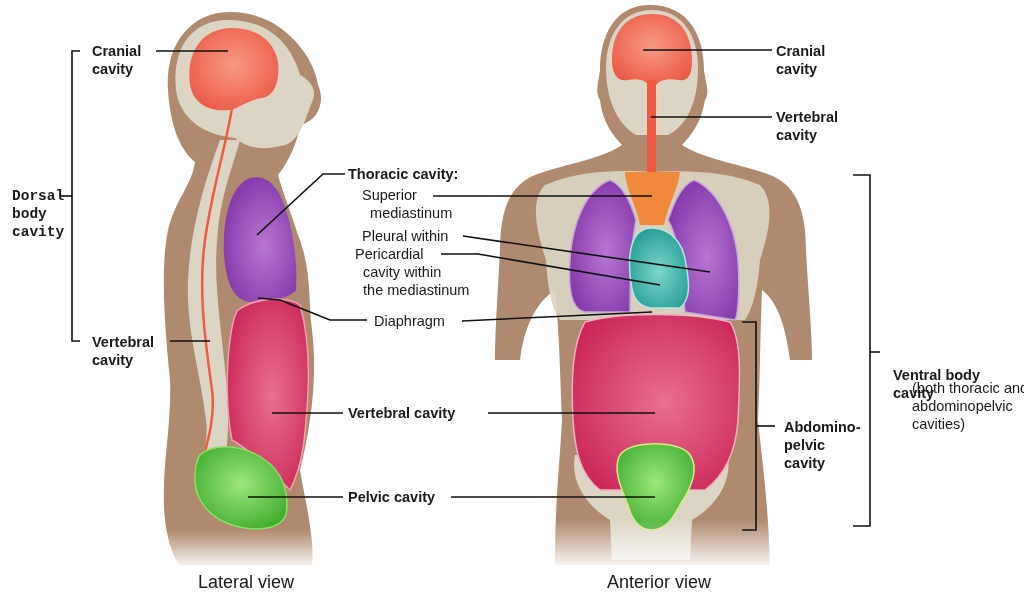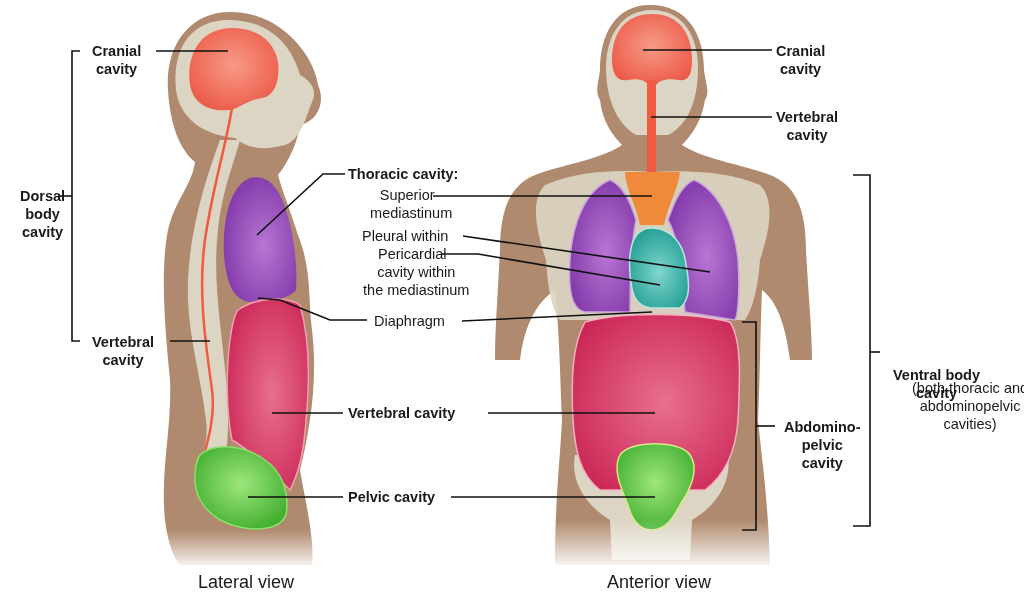--- a/index.html
+++ b/index.html
@@ -1,19 +1,19 @@
 <!DOCTYPE html>
 <html><head>
 <meta charset="utf-8">
 <style>
   html, body { margin: 0; padding: 0; background: #ffffff; }
   body { width: 1024px; height: 593px; position: relative; overflow: hidden;
          font-family: "Liberation Sans", sans-serif; color: #1a1a1a; }
   #art { position: absolute; left: 0; top: 0; width: 1024px; height: 593px; }
-  .lbl { position: absolute; font-size: 14.5px; line-height: 18px; white-space: pre; text-align: center; }
+  .lbl { position: absolute; font-size: 14.5px; line-height: 18px; white-space: pre; }
   .b { font-weight: bold; }
   .cap { position: absolute; font-size: 18px; line-height: 16px; }
 </style>
 </head>
 <body>
 
 <svg id="art" viewBox="0 0 1024 593" xmlns="http://www.w3.org/2000/svg">
   <defs>
     <linearGradient id="fade" x1="0" y1="0" x2="0" y2="1">
       <stop offset="0" stop-color="#fff" stop-opacity="0"></stop>
@@ -139,21 +139,21 @@
     <path d="M742,322 L756,322 L756,530 L742,530"></path>
     <line x1="756" y1="426" x2="775" y2="426"></line>
 
     <path d="M853,175 L870,175 L870,526 L853,526"></path>
     <line x1="870" y1="352" x2="880" y2="352"></line>
   </g>
 </svg>
 
 <div class="lbl b" style="left:92px;top:42px;">Cranial
 cavity</div>
-<div class="lbl b" style="left:20px;top:187px;">Dorsal
+<div class="lbl b" style="left:12px;top:187px;font-family:Liberation Mono, monospace;">Dorsal
 body
 cavity</div>
 <div class="lbl b" style="left:92px;top:333px;">Vertebral
 cavity</div>
 
 <div class="lbl b" style="left:348px;top:165px;">Thoracic cavity:</div>
 <div class="lbl" style="left:362px;top:186px;">Superior
   mediastinum</div>
 <div class="lbl" style="left:362px;top:227px;">Pleural within</div>
 <div class="lbl" style="left:355px;top:245px;">Pericardial

